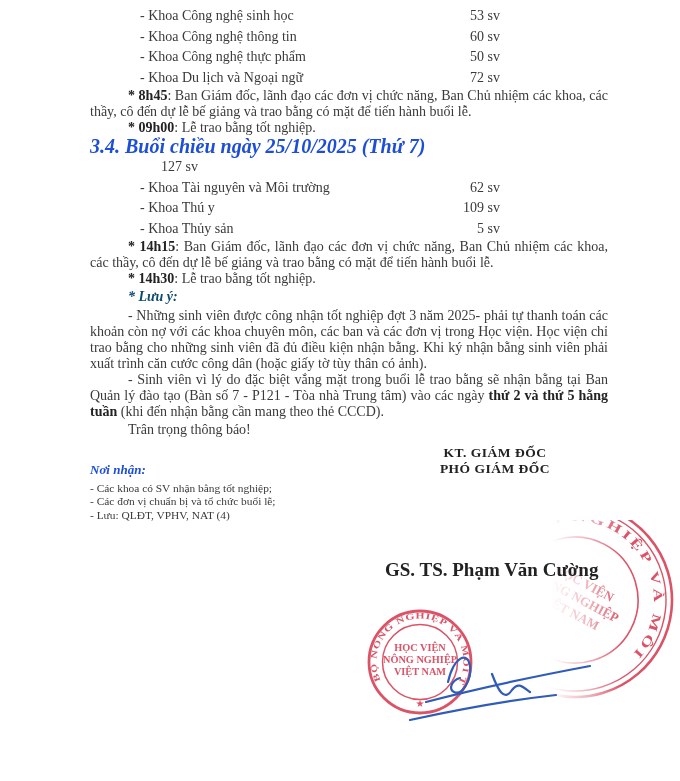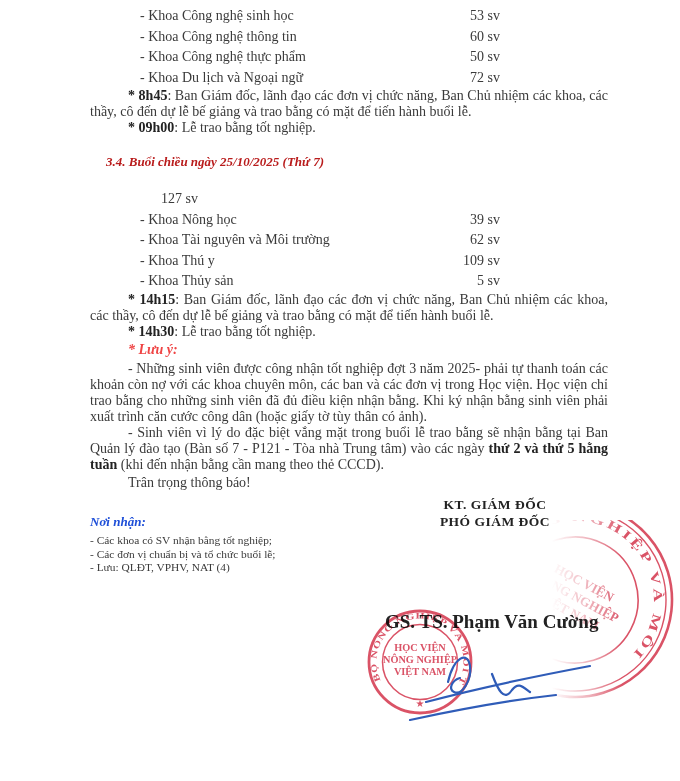--- a/index.html
+++ b/index.html
@@ -10,25 +10,25 @@
   .page{
     position:relative;width:678px;height:781px;overflow:hidden;
     box-sizing:border-box;padding:6px 70px 0 90px;background:#fff;
   }
   .para{
     margin:0;text-align:justify;text-indent:38px;
     font-size:14px;line-height:16px;
   }
   .para .tbold{font-weight:bold;color:#222;}
   .heading{
-    margin:16px;font-size:13px;line-height:20.6px;
-    font-weight:bold;font-style:italic;color:#b91c1c;text-indent:0;
+    margin:0;font-size:20px;line-height:20.6px;
+    font-weight:bold;font-style:italic;color:#1d4ed8;text-indent:0;
   }
   .note-head{margin:0;font-size:14px;line-height:20.6px;text-indent:38px;
-    font-weight:bold;font-style:italic;color:#ef4444;}
+    font-weight:bold;font-style:italic;color:#0c4a6e;}
   .closing{margin:0;font-size:14px;line-height:20.6px;text-indent:38px;text-align:left;}
   .facrow{
     display:flex;justify-content:space-between;align-items:baseline;
     width:360px;margin-left:50px;font-size:14px;line-height:20.6px;
   }
   .facrow .count{text-align:right;min-width:58px;}
   .footer{position:relative;height:155px;margin-top:2px;}
   .recipients{position:absolute;left:0;top:19px;}
   .recipients .rhead{font-size:13px;font-weight:bold;font-style:italic;color:#1d4ed8;margin-bottom:4px;}
   .recipients .ritem{font-size:11.4px;line-height:13.5px;color:#3a3a3a;}
@@ -64,24 +64,20 @@
 
   <p class="para"><span class="tbold">* 8h45</span><span>: Ban Giám đốc, lãnh đạo các đơn vị chức năng, Ban Chủ nhiệm các khoa, các thầy, cô đến dự lễ bế giảng và trao bằng có mặt để tiến hành buổi lễ.</span></p>
 
   <p class="para"><span class="tbold">* 09h00</span><span>: Lễ trao bằng tốt nghiệp.</span></p>
 
   <p class="heading">3.4. Buổi chiều ngày 25/10/2025 (Thứ 7)</p>
 
 
   <div class="facrow">
     <span class="count">127 sv</span>
-  </div>
-  <div class="facrow">
-    <span>- Khoa Nông học</span>
-    <span class="count">39 sv</span>
   </div>
   <div class="facrow">
     <span>- Khoa Tài nguyên và Môi trường</span>
     <span class="count">62 sv</span>
   </div>
   <div class="facrow">
     <span>- Khoa Thú y</span>
     <span class="count">109 sv</span>
   </div>
   <div class="facrow">

